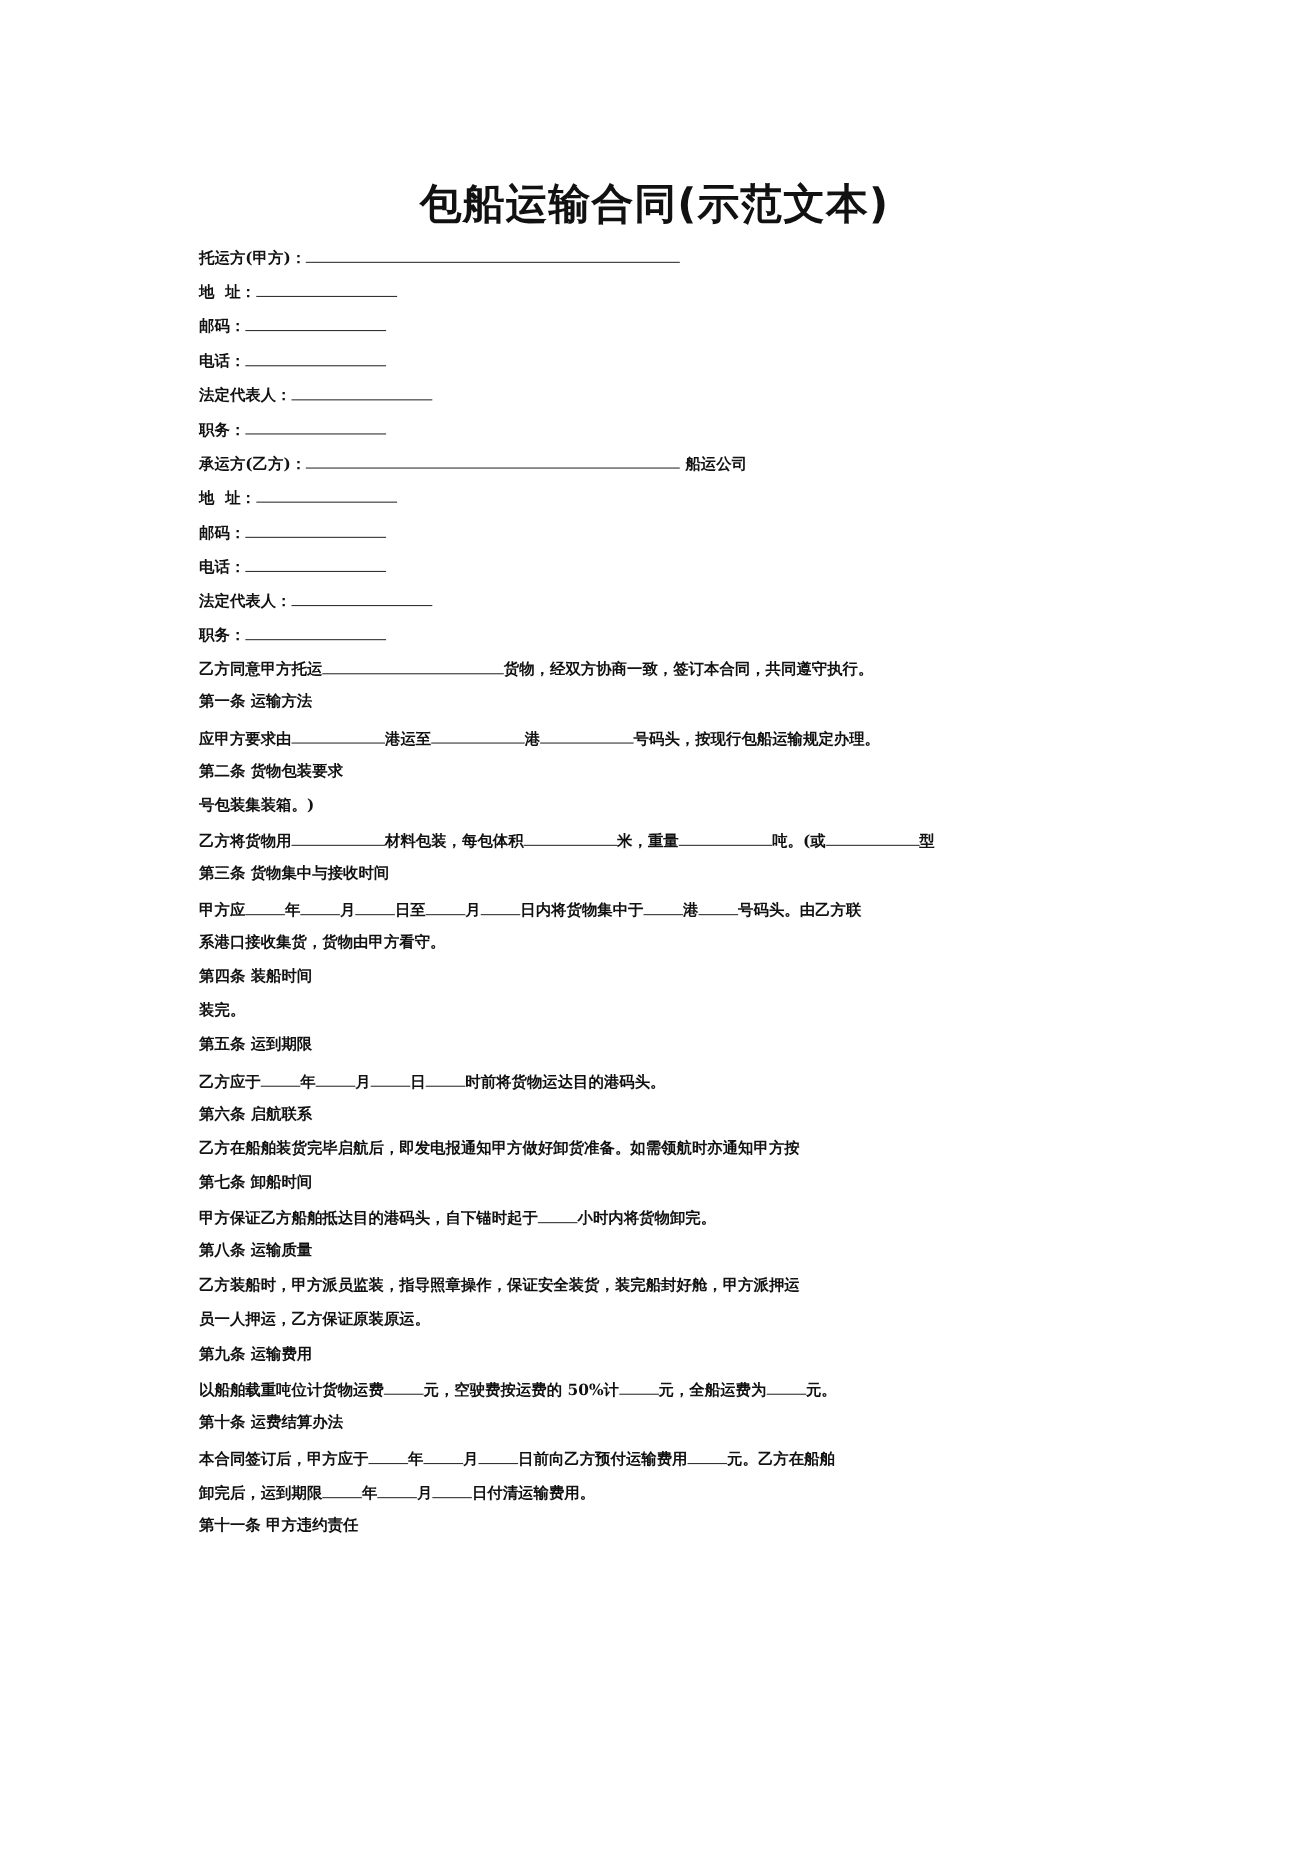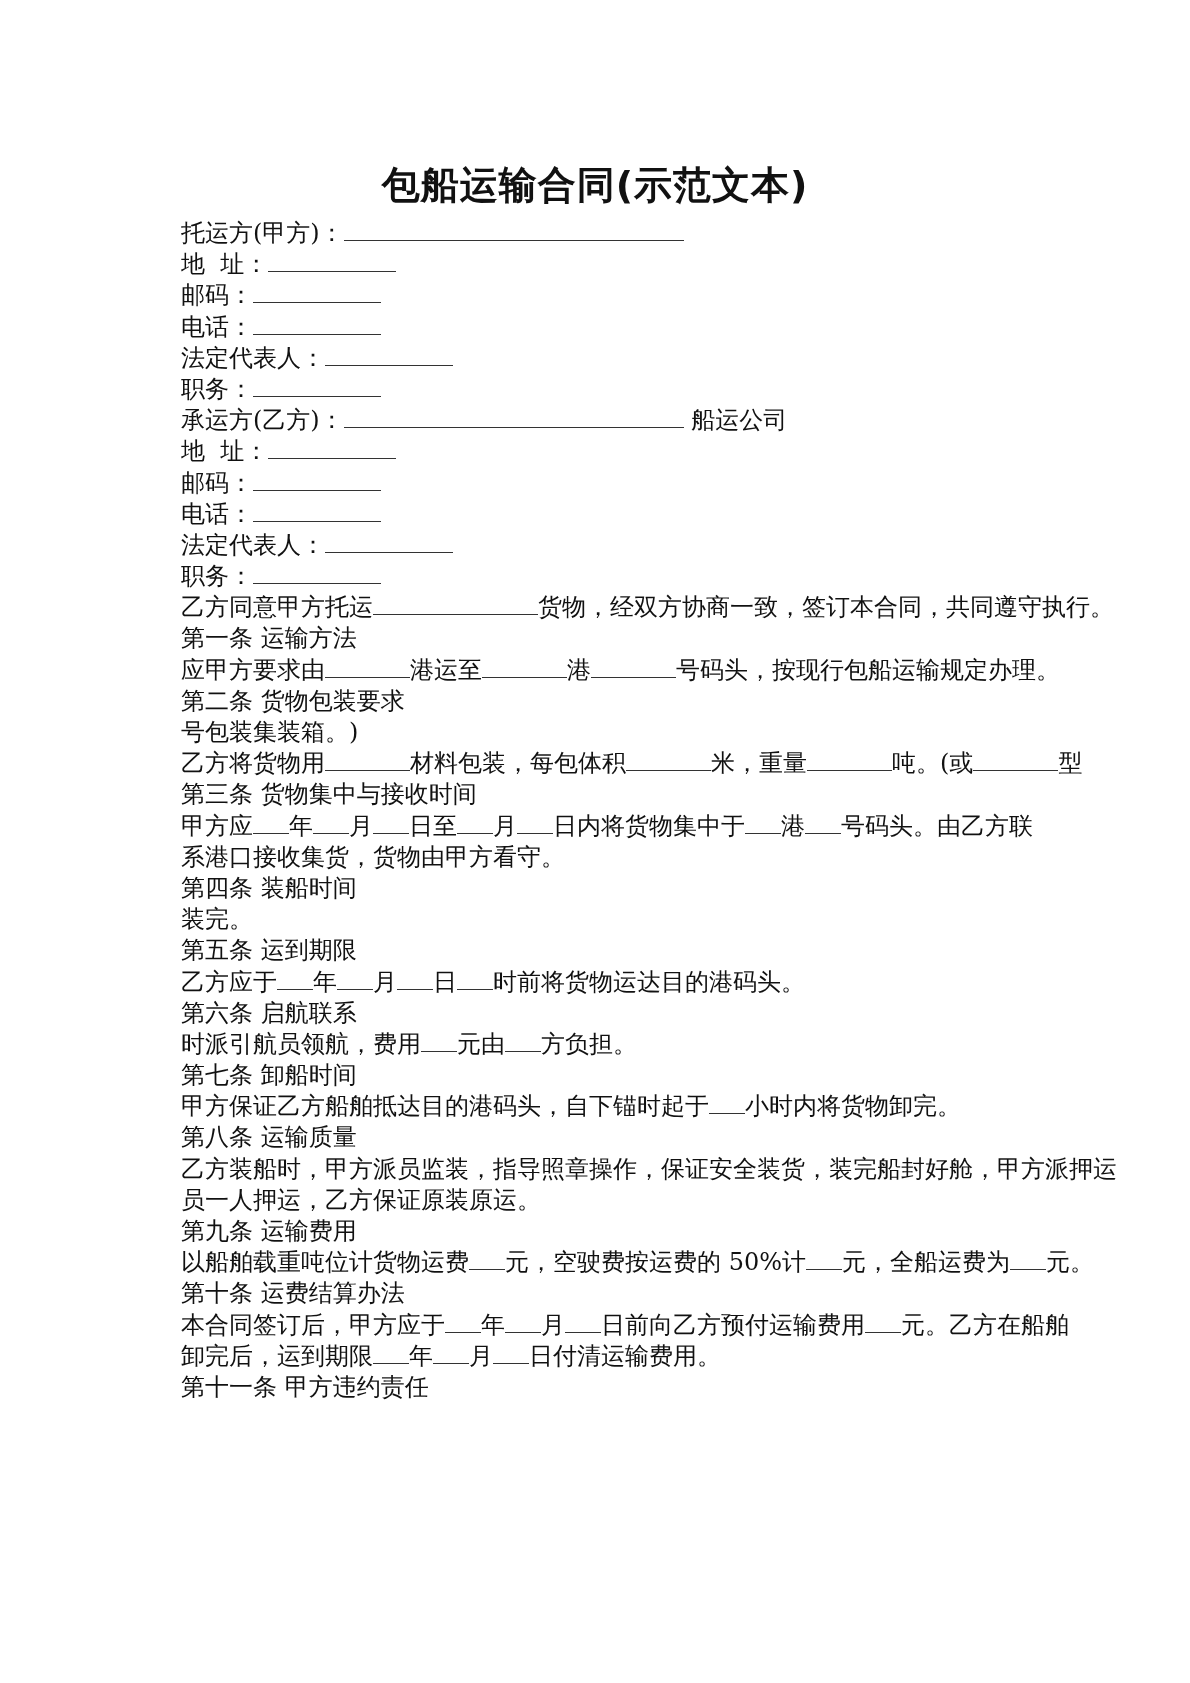--- a/index.html
+++ b/index.html
@@ -3,21 +3,21 @@
 <meta charset="utf-8">
 <style>
   html, body { margin: 0; padding: 0; background: #ffffff; }
   body { width: 1190px; height: 1683px; position: relative; overflow: hidden;
          font-family: "DejaVu Serif", "Liberation Serif", serif; color: #111; }
   .page { position: absolute; left: 0; top: 0; width: 1190px; height: 1683px; }
   .title { position: absolute; top: 160px; left: 0; width: 1190px; text-align: center;
            font-family: "DejaVu Sans", "Liberation Sans", sans-serif; font-weight: bold;
            font-size: 38px; letter-spacing: 1px; line-height: 50px; }
   .body { position: absolute; left: 181px; top: 218px; width: 840px; }
-  .line { height: 31.2px; line-height: 31.2px; font-size: 24px; white-space: nowrap; }
+  .line { height: 31.2px; line-height: 31.2px; font-size: 14px; white-space: nowrap; font-weight: bold; }
   .blank { display: inline-block; border-bottom: 1px solid #333; height: 20px; vertical-align: baseline; }
   .w340 { width: 340px; } .w128 { width: 128px; }
   .w165 { width: 165px; } .w85 { width: 85px; } .w36 { width: 36px; }
 </style>
 </head>
 <body>
 
 <div class="page">
   <div class="title">包船运输合同(示范文本)</div>
 
@@ -72,21 +72,21 @@
         <div class="line"><span>号包装集装箱。)</span></div>
         <div class="line"><span>乙方将货物用</span><span class="blank w85"></span><span>材料包装，每包体积</span><span class="blank w85"></span><span>米，重量</span><span class="blank w85"></span><span>吨。(或</span><span class="blank w85"></span><span>型</span></div>
         <div class="line">第三条 货物集中与接收时间</div>
         <div class="line"><span>甲方应</span><span class="blank w36"></span><span>年</span><span class="blank w36"></span><span>月</span><span class="blank w36"></span><span>日至</span><span class="blank w36"></span><span>月</span><span class="blank w36"></span><span>日内将货物集中于</span><span class="blank w36"></span><span>港</span><span class="blank w36"></span><span>号码头。由乙方联</span></div>
         <div class="line"><span>系港口接收集货，货物由甲方看守。</span></div>
         <div class="line">第四条 装船时间</div>
         <div class="line"><span>装完。</span></div>
         <div class="line">第五条 运到期限</div>
         <div class="line"><span>乙方应于</span><span class="blank w36"></span><span>年</span><span class="blank w36"></span><span>月</span><span class="blank w36"></span><span>日</span><span class="blank w36"></span><span>时前将货物运达目的港码头。</span></div>
         <div class="line">第六条 启航联系</div>
-        <div class="line"><span>时派引航员领航，费用</span><span class="blank w36"></span><span>元由</span><span class="blank w36"></span><span>方负担。</span></div>
+        <div class="line"><span>乙方在船舶装货完毕启航后，即发电报通知甲方做好卸货准备。如需领航时亦通知甲方按</span></div>
         <div class="line">第七条 卸船时间</div>
         <div class="line"><span>甲方保证乙方船舶抵达目的港码头，自下锚时起于</span><span class="blank w36"></span><span>小时内将货物卸完。</span></div>
         <div class="line">第八条 运输质量</div>
         <div class="line"><span>乙方装船时，甲方派员监装，指导照章操作，保证安全装货，装完船封好舱，甲方派押运</span></div>
         <div class="line"><span>员一人押运，乙方保证原装原运。</span></div>
         <div class="line">第九条 运输费用</div>
         <div class="line"><span>以船舶载重吨位计货物运费</span><span class="blank w36"></span><span>元，空驶费按运费的 50%计</span><span class="blank w36"></span><span>元，全船运费为</span><span class="blank w36"></span><span>元。</span></div>
         <div class="line">第十条 运费结算办法</div>
         <div class="line"><span>本合同签订后，甲方应于</span><span class="blank w36"></span><span>年</span><span class="blank w36"></span><span>月</span><span class="blank w36"></span><span>日前向乙方预付运输费用</span><span class="blank w36"></span><span>元。乙方在船舶</span></div>
         <div class="line"><span>卸完后，运到期限</span><span class="blank w36"></span><span>年</span><span class="blank w36"></span><span>月</span><span class="blank w36"></span><span>日付清运输费用。</span></div>

